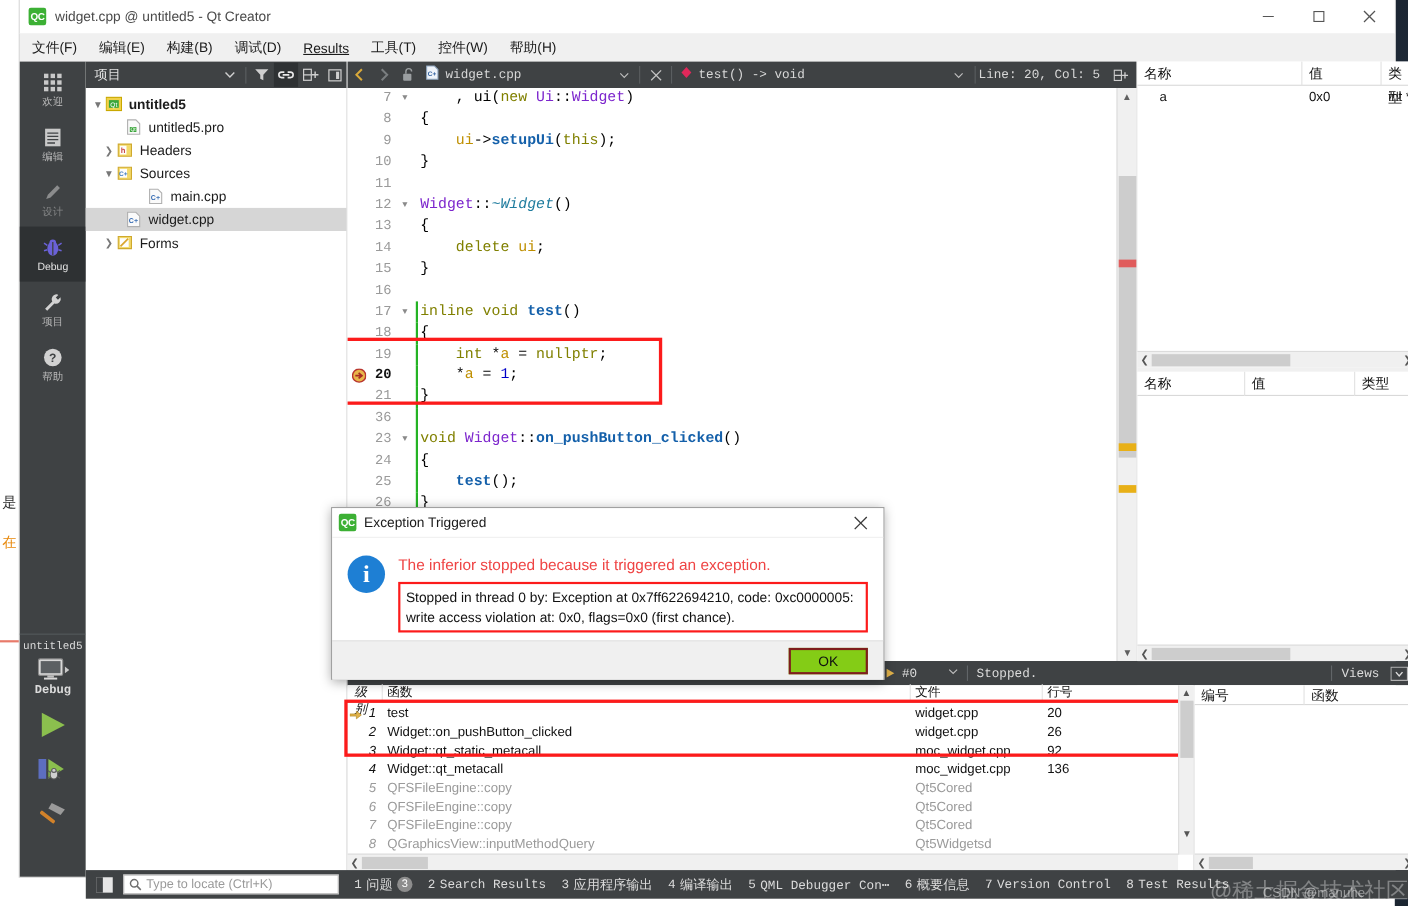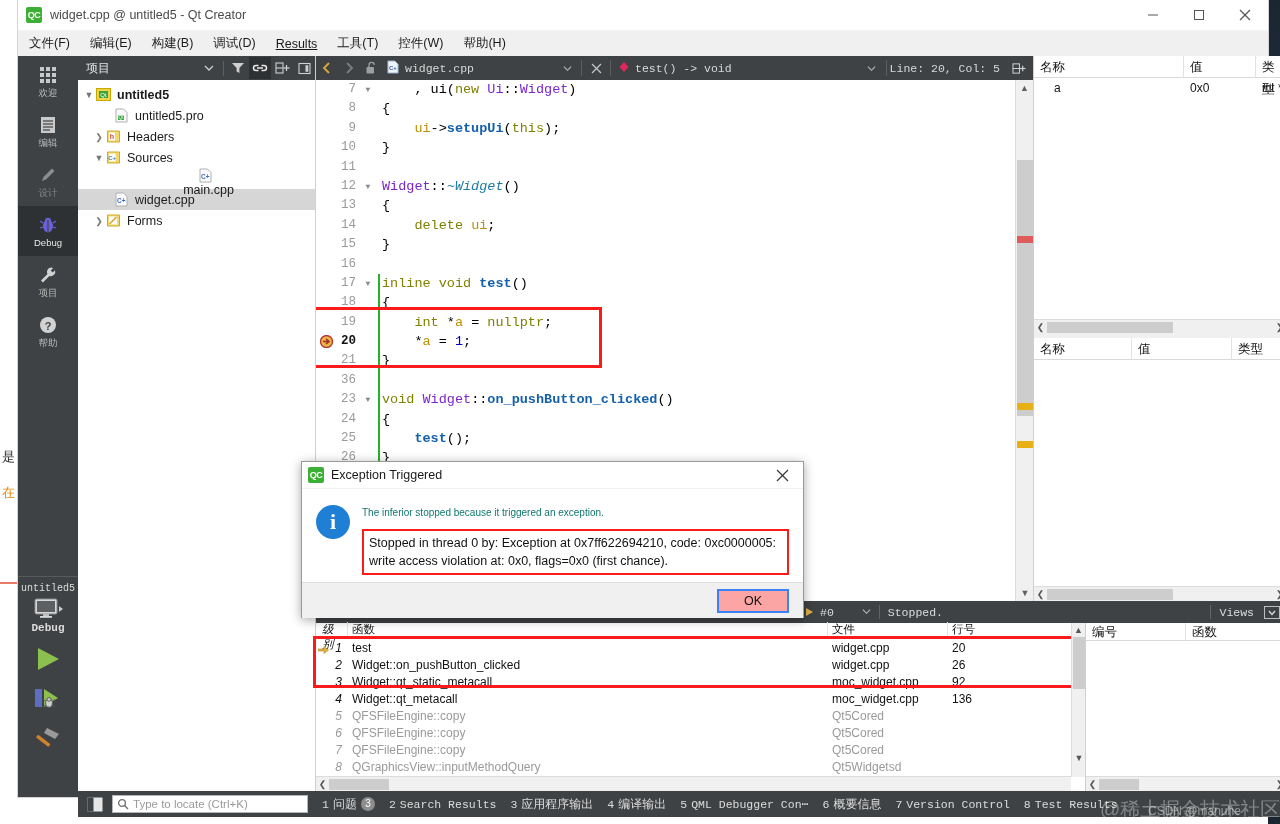--- a/index.html
+++ b/index.html
@@ -234,25 +234,25 @@
   }
   .dlg-title { height: 27px; background:#fff; display:flex; align-items:center; border-bottom:1px solid #efefef; }
   .dlg-title .t { font-size:12.5px; color:#1a1a1a; }
   .dlg-close { margin-left:auto; width:42px; height:27px; display:flex;align-items:center;justify-content:center;color:#444; }
   .dlg-body { background:#fff; height:93px; position:relative; padding: 14px 14px 0 14px; display:flex; gap:12px; }
   .info-ico {
     width:34px; height:34px; border-radius:50%; background:#1e7fd4; color:#fff;
     font-size:22px; font-weight:bold; display:flex;align-items:center;justify-content:center;
     font-family:"Liberation Serif", serif; flex:none; margin-top:2px;
   }
-  .dlg-msg { font-size:10px; color:#0f766e; line-height:20px; }
+  .dlg-msg { font-size:14px; color:#ef4444; line-height:20px; }
   .dlg-detail { margin-top:6px; border:2px solid #fc1b1b; padding:3px 5px; font-size:12.5px; line-height:18px; color:#111; }
   .dlg-foot { height: 36px; background:#f0f0f0; display:flex; align-items:center; justify-content:flex-end; padding-right:14px; border-top:1px solid #dedede;}
   .ok-btn {
-    width:72px; height:24px; background:#fca5a5; border:2px solid #3b82f6;
+    width:72px; height:24px; background:#84cc16; border:2px solid #7f1d1d;
     font-size:12.5px; display:flex;align-items:center;justify-content:center; color:#111;
   }
 
   .watermark {
     position:absolute; color:rgba(255,255,255,.35); font-size:20px;
     font-family:"Liberation Sans", sans-serif; white-space:nowrap; pointer-events:none;
   }
   .watermark2 {
     position:absolute; color:rgba(255,255,255,.45); font-size:12px;
     font-family:"Liberation Sans", sans-serif; white-space:nowrap; pointer-events:none;
@@ -504,21 +504,21 @@
           <span class="arrow">▼</span>
           <span class="ficon">
             <svg width="15" height="15" viewBox="0 0 15 15">
                 <path d="M1.5 2 H13.5 V13 H1.5 Z" fill="#f2d96a" stroke="#cfa92e"></path>
                 <rect x="3" y="3.5" width="6.5" height="8" fill="#fdfdfd"></rect>
                 <text x="6.2" y="10" font-size="6" font-weight="bold" fill="#3d7abf" text-anchor="middle" font-family="Liberation Sans, sans-serif">C+</text>
               </svg>
           </span>
           <span class="name">Sources</span>
         </div>
-        <div class="trow" style="padding-left:24px;flex-direction:column;">
+        <div class="trow" style="padding-left:56px;">
           <span class="ficon">
             <svg width="15" height="15" viewBox="0 0 15 15">
                 <path d="M2 1 H9.5 L13 4.5 V14 H2 Z" fill="#fafafa" stroke="#b0b0b0"></path>
                 <text x="7.3" y="11" font-size="6.4" font-weight="bold" fill="#3a6fb5" text-anchor="middle" font-family="Liberation Sans, sans-serif">C+</text>
               </svg>
           </span>
           <span class="name">main.cpp</span>
         </div>
         <div class="trow sel" style="padding-left:36px;">
           <span class="ficon">

